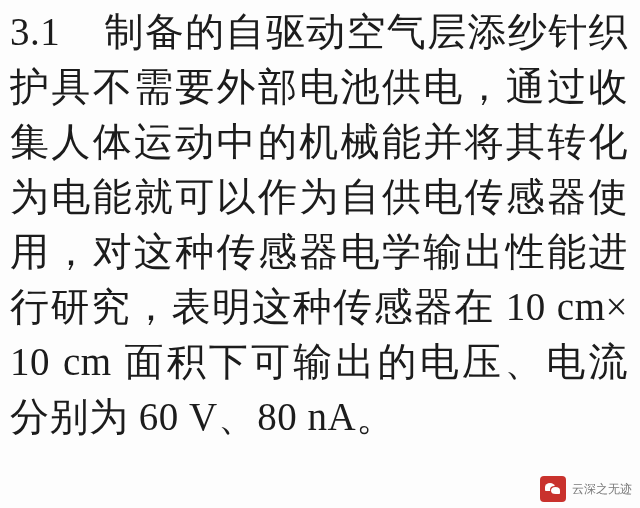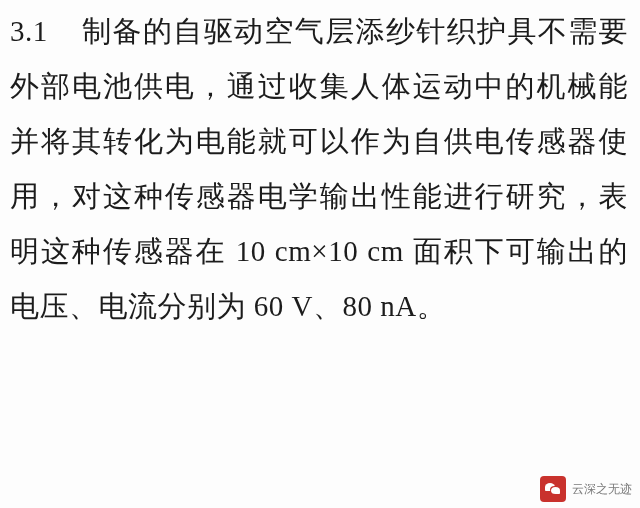--- a/index.html
+++ b/index.html
@@ -21,21 +21,21 @@
     width: 640px;
     height: 508px;
     background: #fdfdfd;
   }
   .body-text {
     position: absolute;
     left: 10px;
     top: 4px;
     width: 618px;
     font-family: "Liberation Serif", serif;
-    font-size: 29px;
+    font-size: 39px;
     line-height: 55px;
     color: #1c1c1c;
     letter-spacing: 0.5px;
     text-align: justify;
     text-justify: inter-character;
     white-space: pre-wrap;
     word-break: break-all;
   }
   .footer {
     position: absolute;

